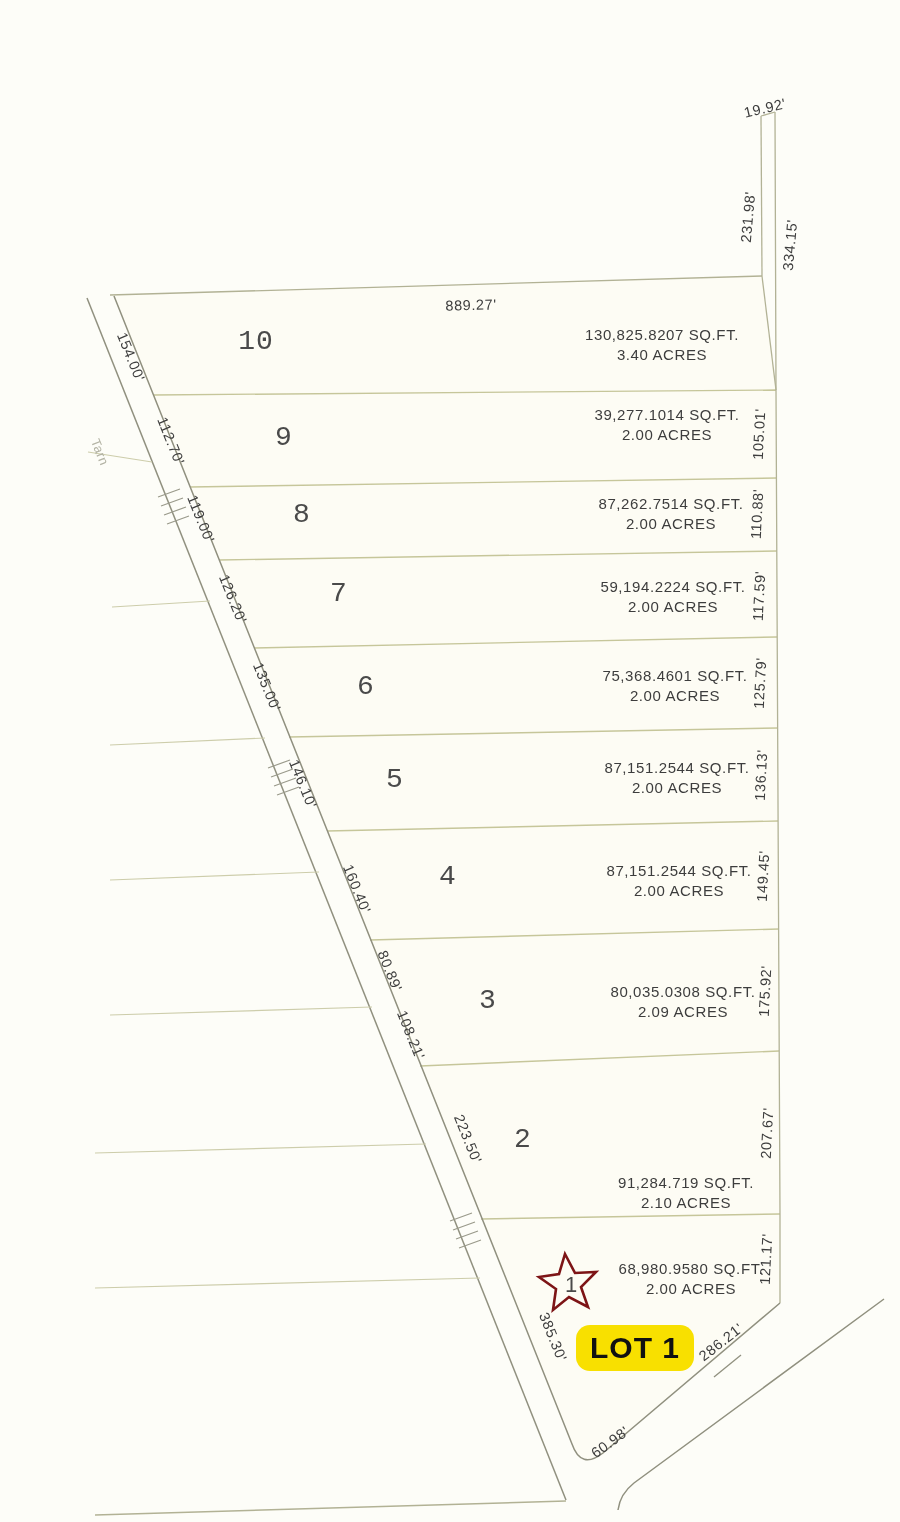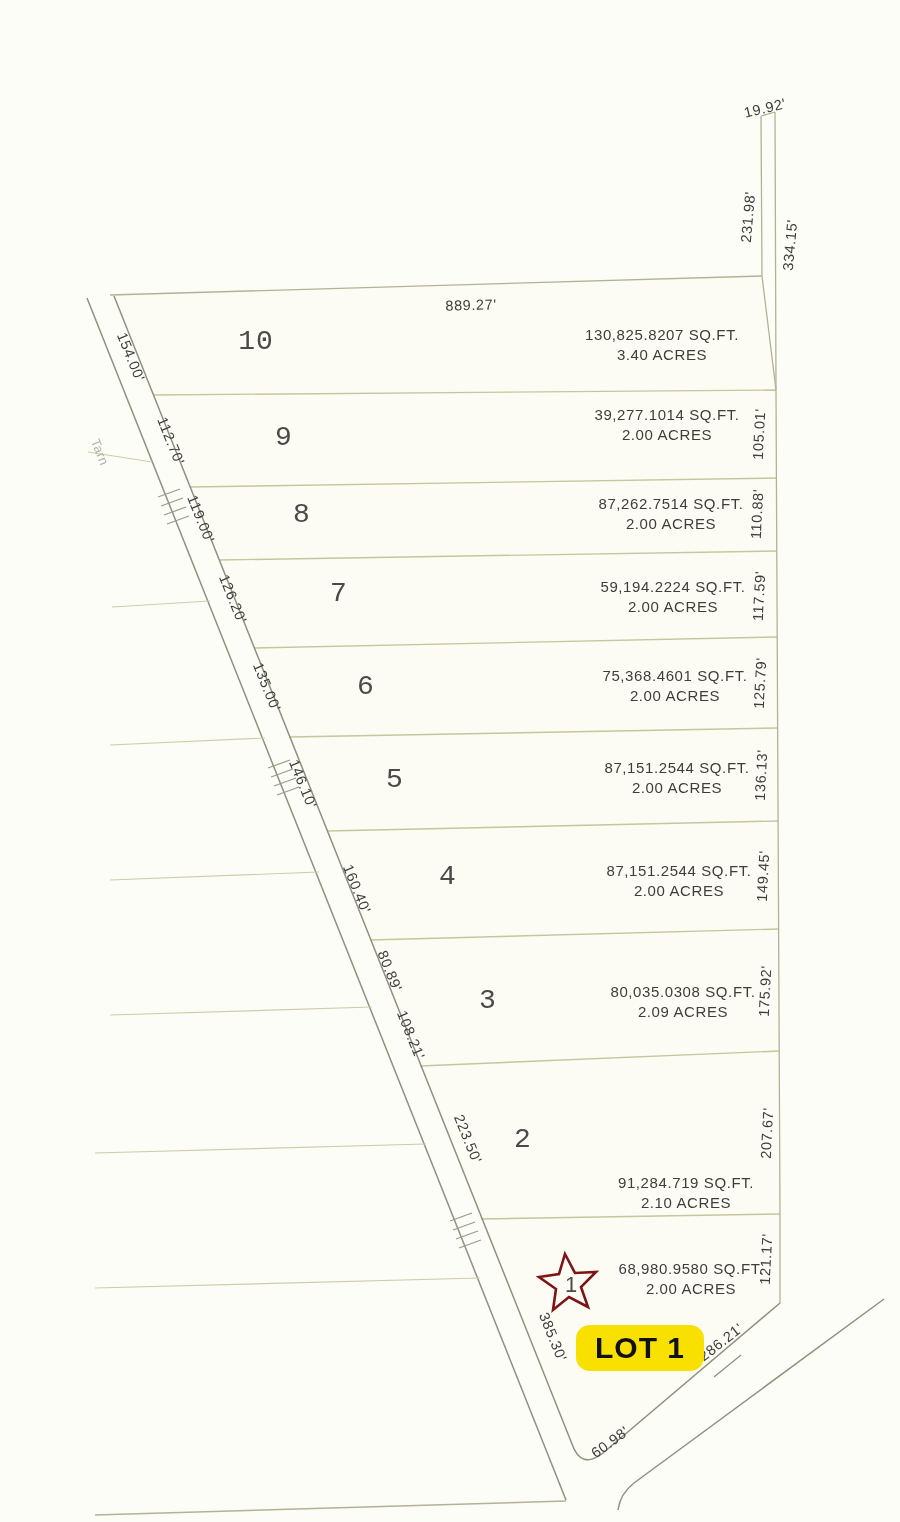--- a/index.html
+++ b/index.html
@@ -28,21 +28,21 @@
   .faint{
     position:absolute;white-space:nowrap;
     transform:translate(-50%,-50%) rotate(68deg);
     font-size:13px;color:#b3b3a4;letter-spacing:.5px;
   }
   #star-num{
     position:absolute;transform:translate(-50%,-50%);
     font-size:22px;color:#4a4a4a;
   }
   #lot1-badge{
-    position:absolute;left:576px;top:1325px;width:128px;height:46px;
+    position:absolute;left:576px;top:1325px;width:118px;height:46px;
     border-radius:14px;display:flex;align-items:center;justify-content:center;
     font-size:30px;font-weight:bold;letter-spacing:1px;
   }
 </style>
 </head>
 <body>
 
 <div id="stage">
 
   <svg id="plat-svg" width="900" height="1522" viewBox="0 0 900 1522">

